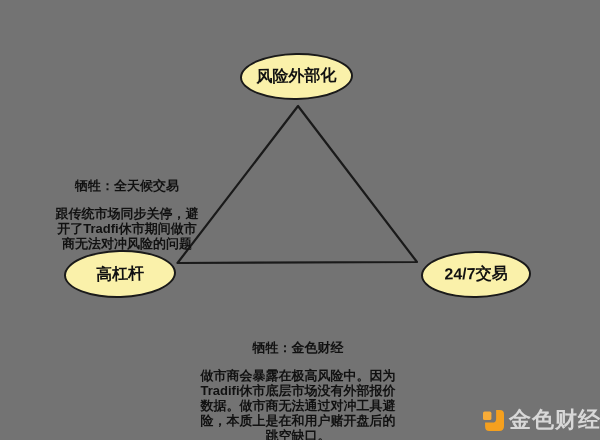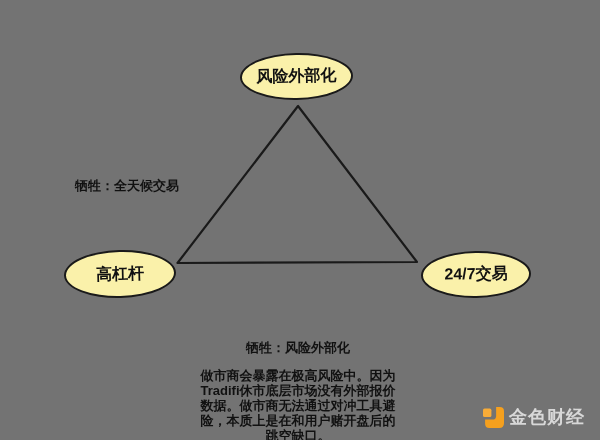--- a/index.html
+++ b/index.html
@@ -65,21 +65,21 @@
   .watermark {
     position: absolute;
     left: 483px;
     top: 405px;
     display: flex;
     align-items: center;
     gap: 5px;
   }
   .watermark-logo { width: 21px; height: 21px; display: block; }
   .watermark-text {
-    font-size: 18px;
+    font-size: 22px;
     font-weight: bold;
     color: #D8D8D8;
     letter-spacing: 1px;
     white-space: nowrap;
   }
 </style>
 </head>
 <body>
 
 <div class="stage">
@@ -95,27 +95,28 @@
   <div class="node node-left">
     <span>高杠杆</span>
   </div>
 
   <div class="node node-right">
     <span>24/7交易</span>
   </div>
 
   <div class="annot annot-left">
     <div class="annot-title">牺牲：全天候交易</div>
+    <div class="annot-body">跟传统市场同步关停，避开了Tradfi休市期间做市商无法对冲风险的问题</div>
   </div>
 
   <div class="annot annot-right">
   </div>
 
   <div class="annot annot-bottom">
-    <div class="annot-title">牺牲：风险外部化</div>
+    <div class="annot-title">牺牲：金色财经</div>
     <div class="annot-body">做市商会暴露在极高风险中。因为Tradifi休市底层市场没有外部报价数据。做市商无法通过对冲工具避险，本质上是在和用户赌开盘后的跳空缺口。</div>
   </div>
 
   <div class="watermark">
     <svg class="watermark-logo" viewBox="0 0 20 20" xmlns="http://www.w3.org/2000/svg" aria-hidden="true">
       <rect x="0" y="1.5" width="8" height="8" rx="1.5" fill="#F8AC38"></rect>
       <path d="M12.5,0 H16 Q20,0 20,4 V15.5 Q20,20 15.5,20 H6 Q2,20 2,16 V12 H9 Q12.5,12 12.5,8.5 Z" fill="#F5A01E"></path>
     </svg>
     <span class="watermark-text">金色财经</span>
   </div>

